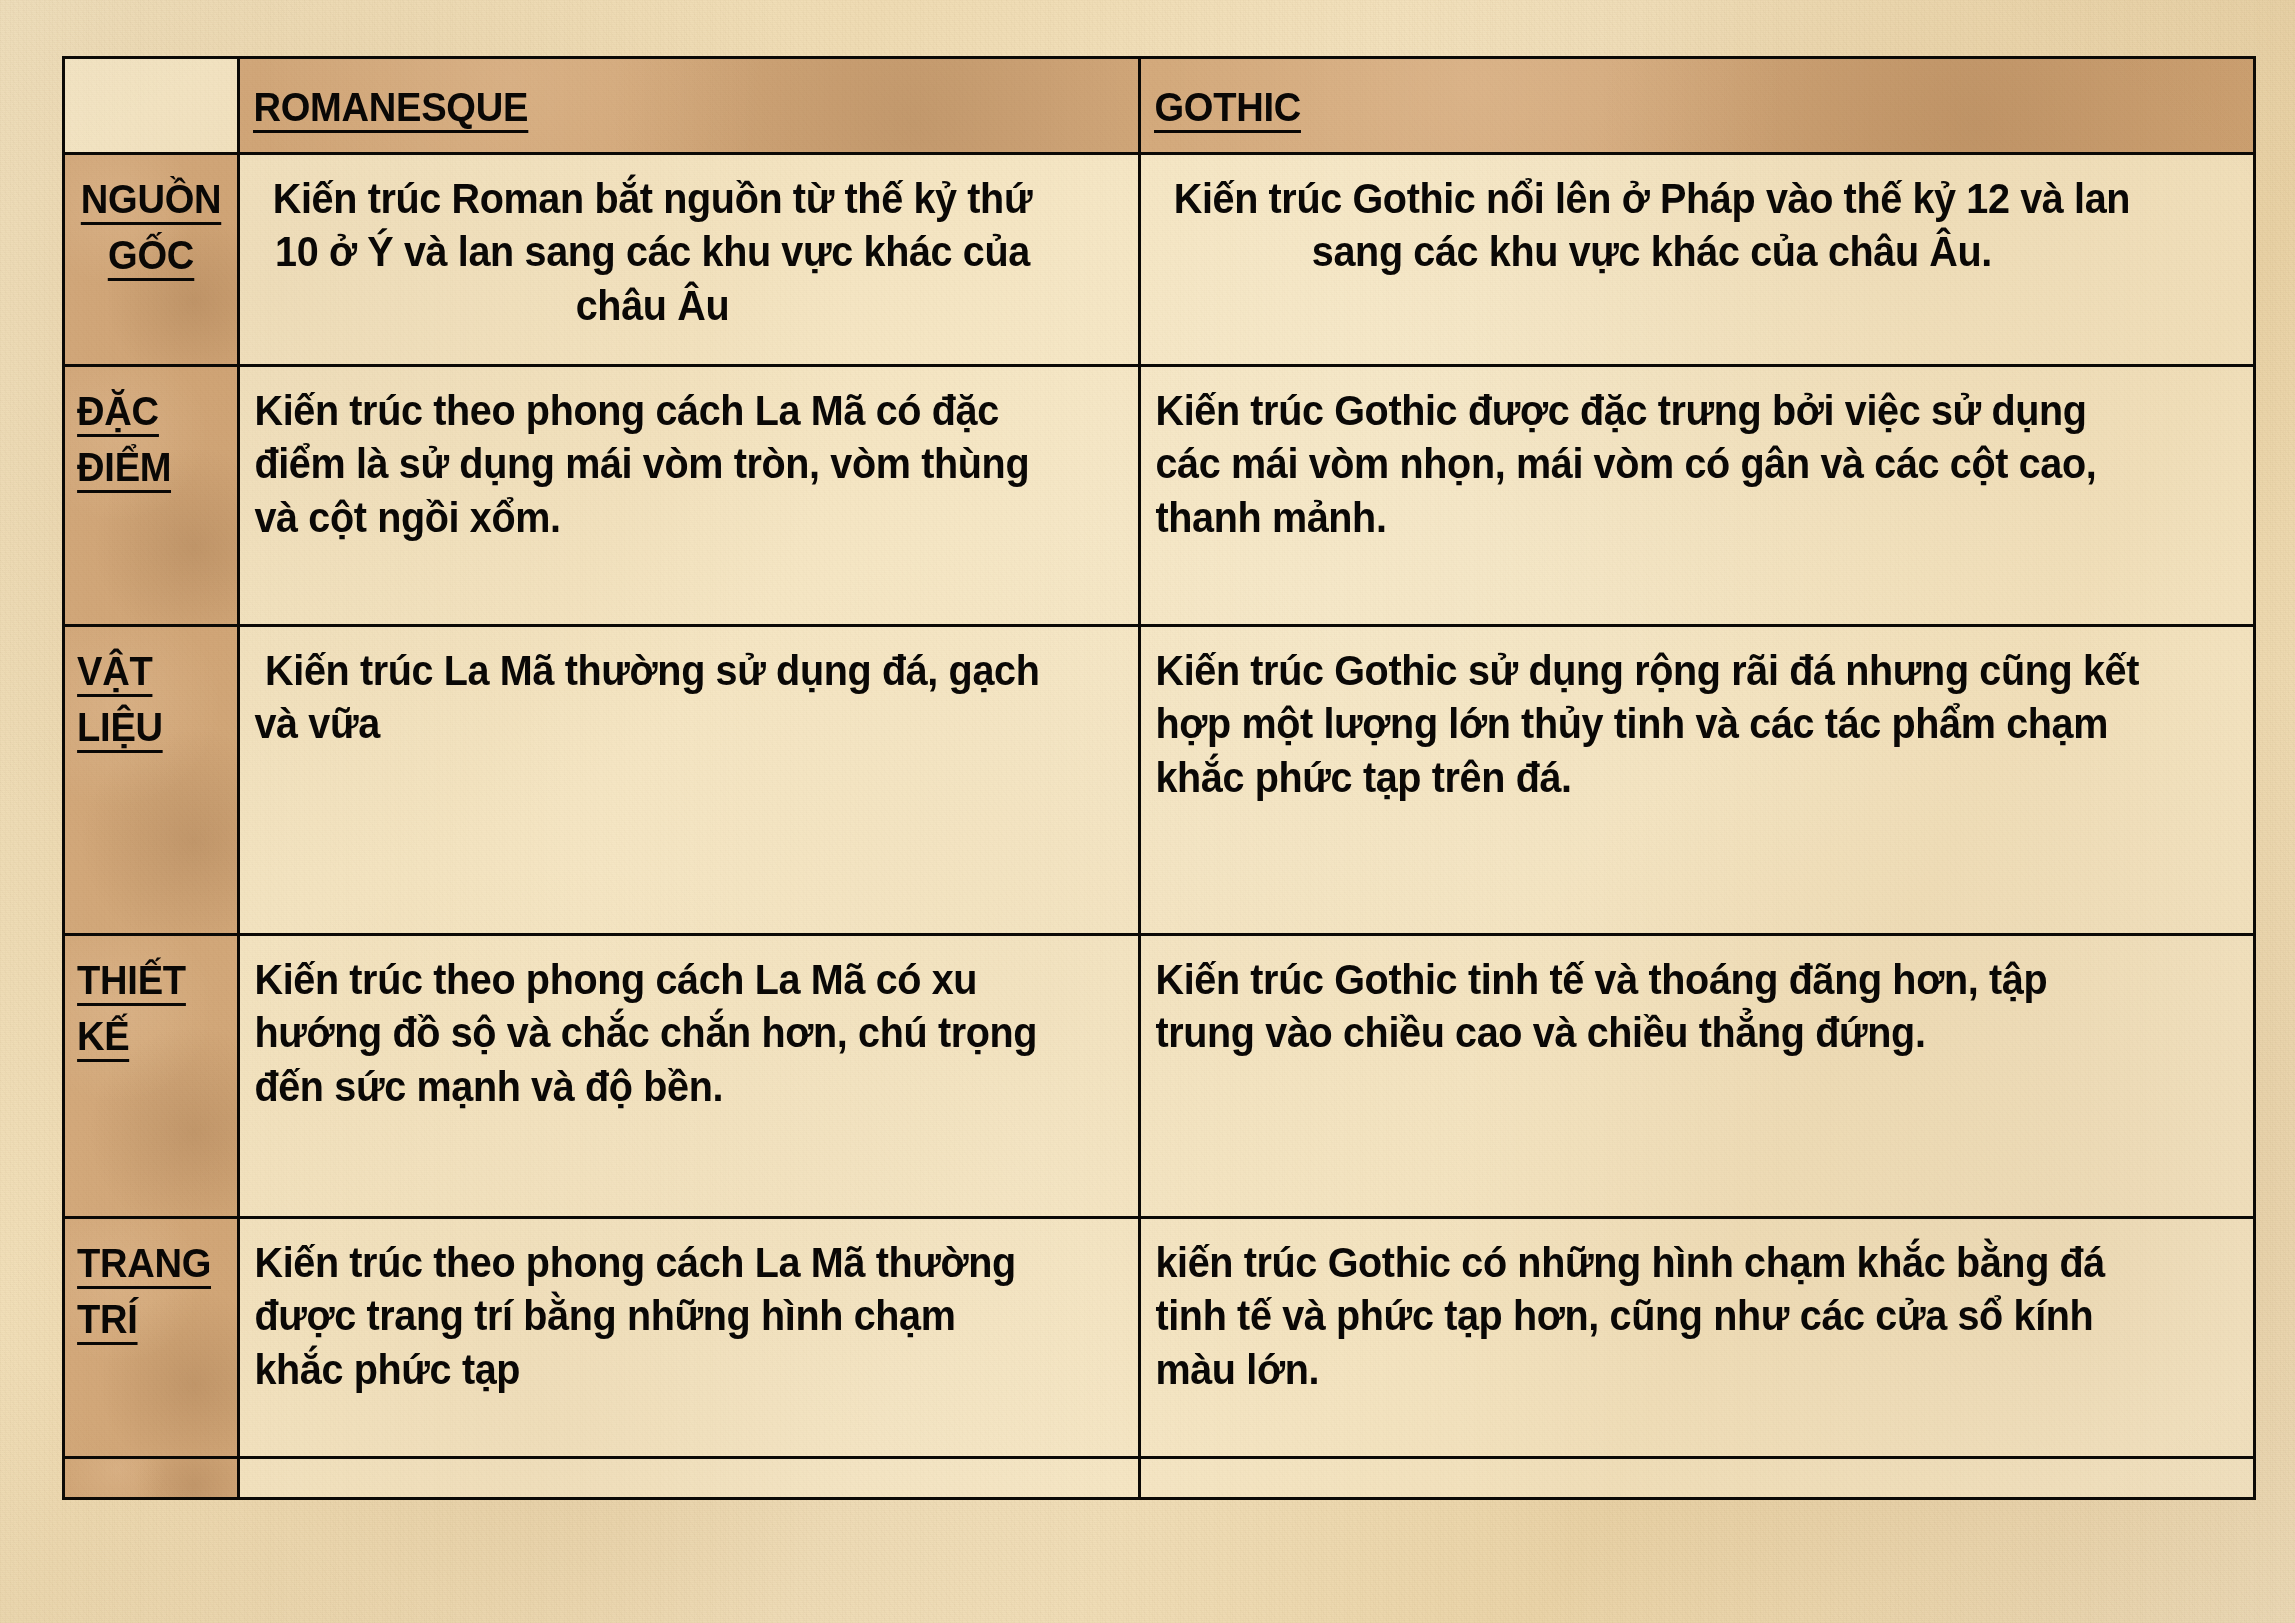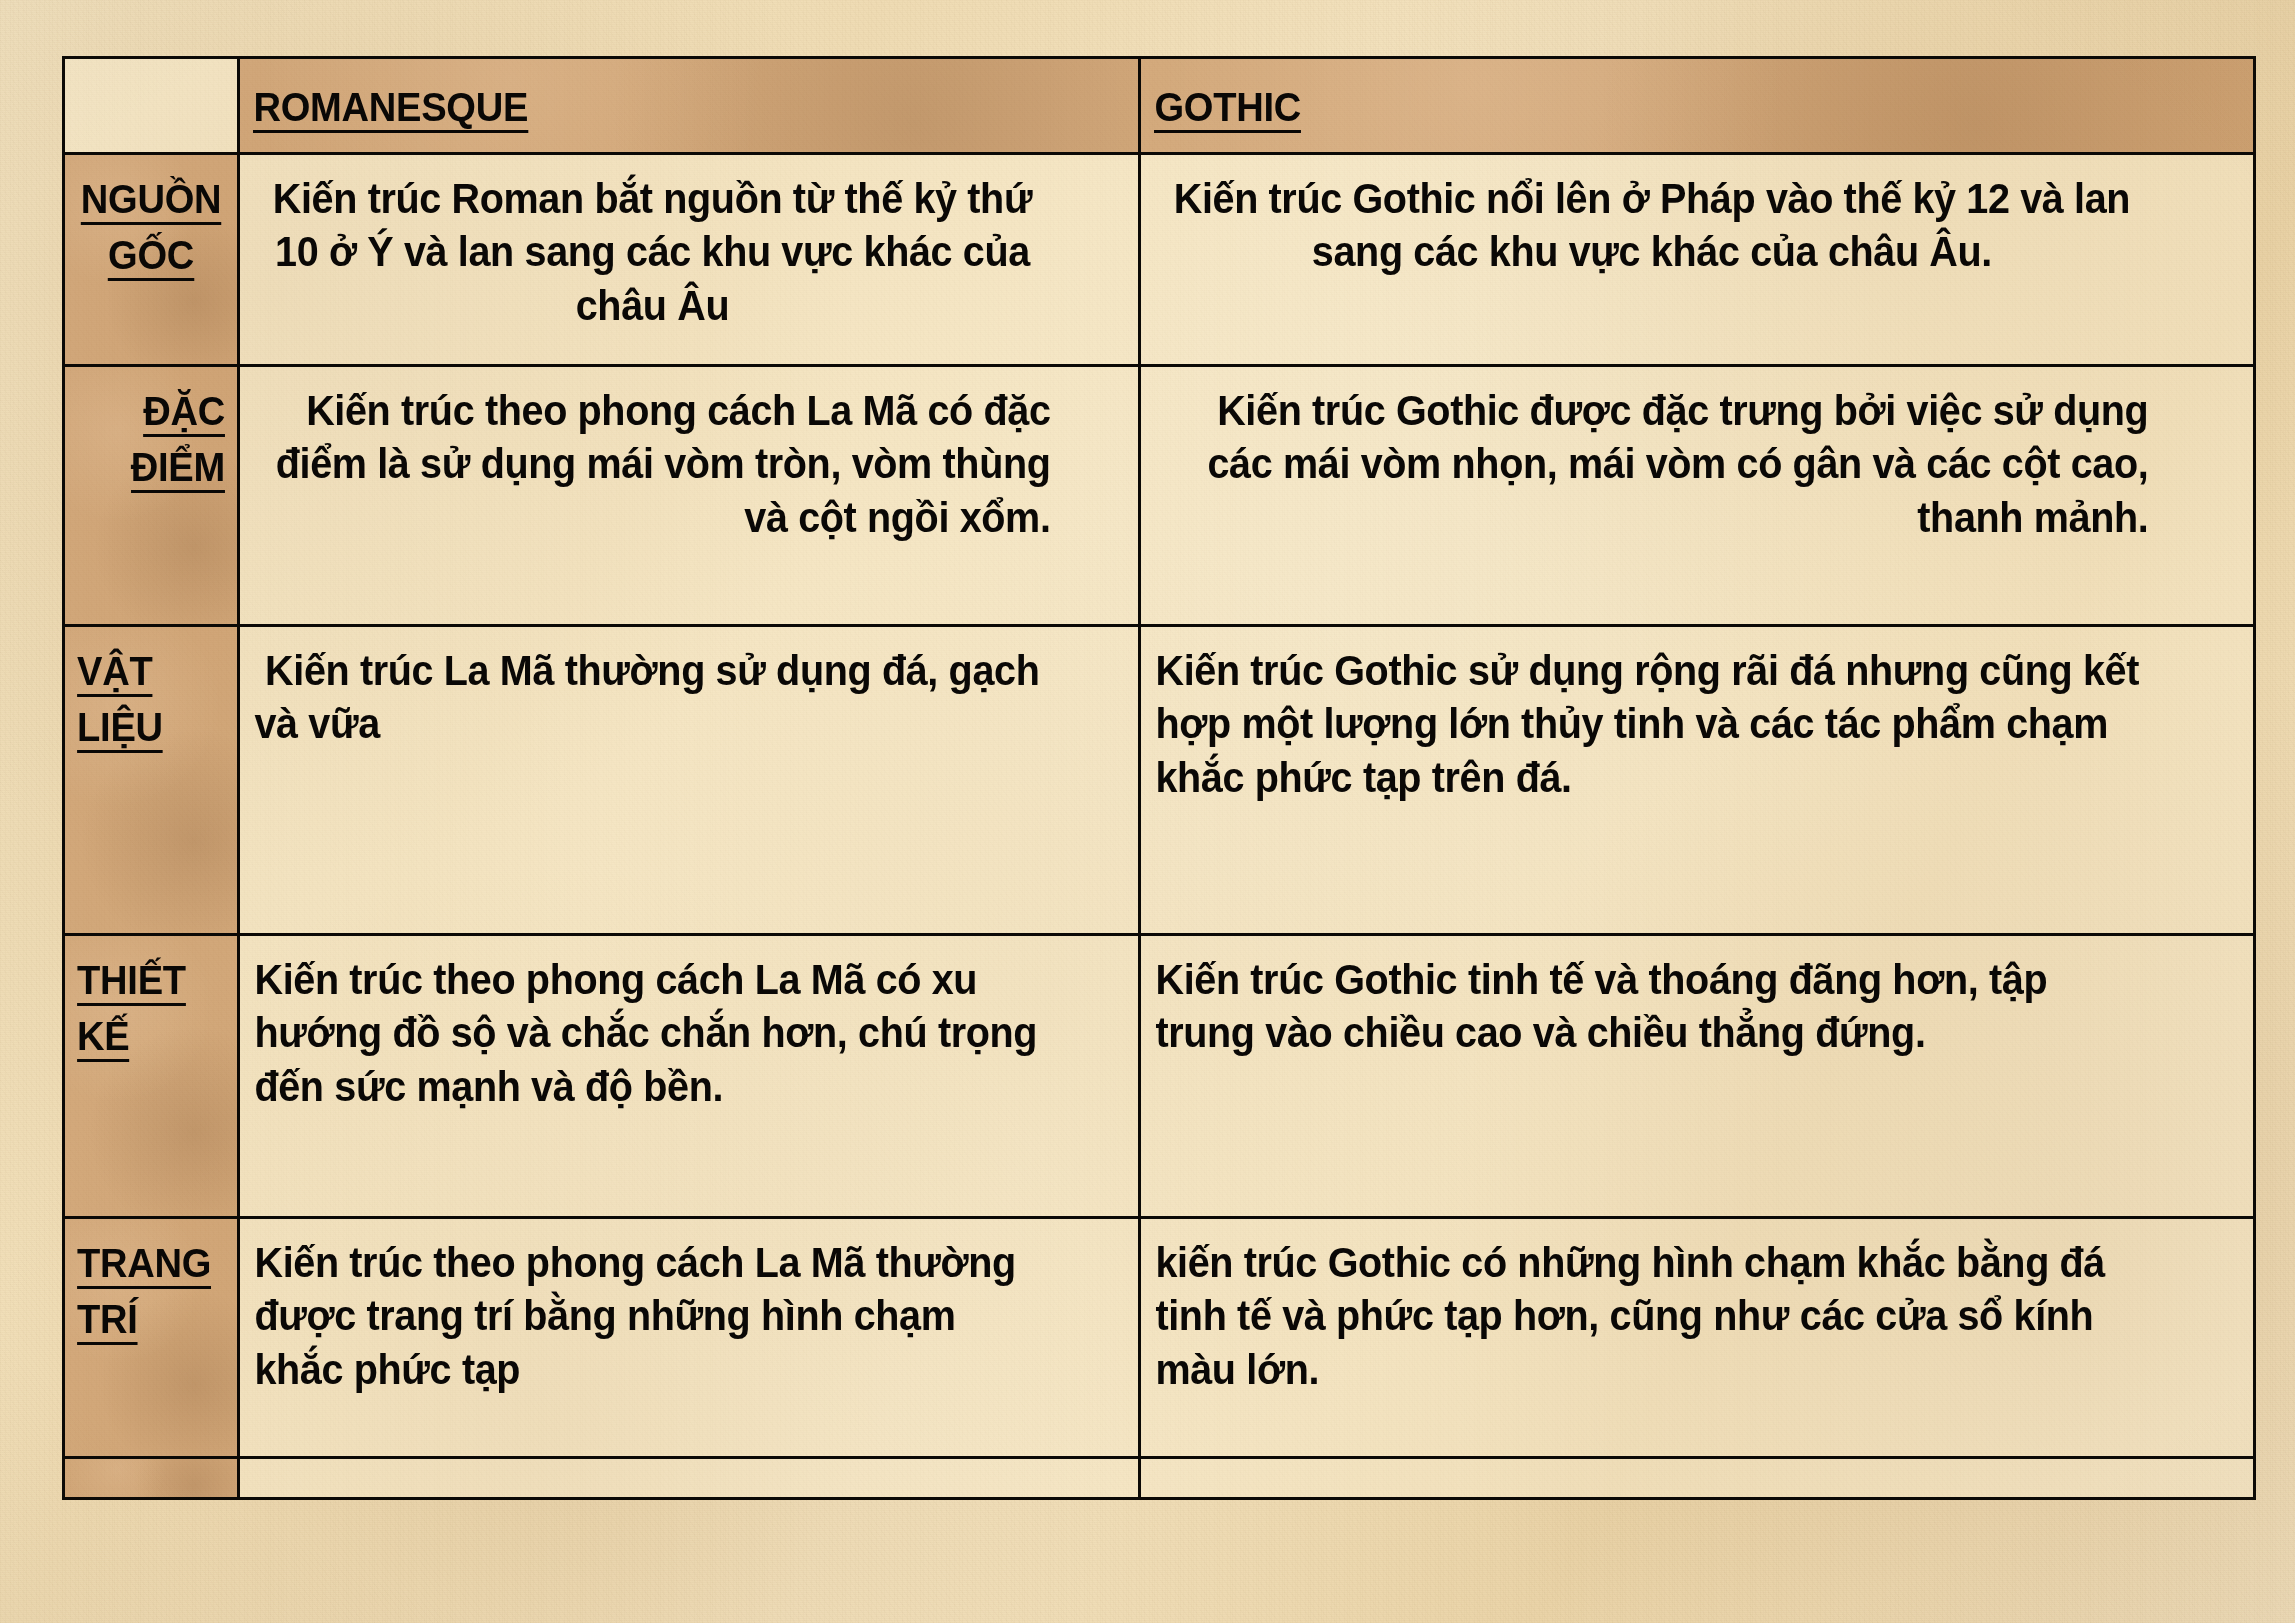--- a/index.html
+++ b/index.html
@@ -127,21 +127,21 @@
     padding: 17px 17px 17px 15.7px;
     white-space: pre-wrap;
     transform: scaleX(0.92);
     transform-origin: left top;
     letter-spacing: -0.4px;
   }
 
   
   tr.r-head     td { height: 93px; }
   tr.r-origin   td { height: 209px; text-align: center; }
-  tr.r-feature  td { height: 257px; text-align: right; }
+  tr.r-feature  td { height: 257px; }
   tr.r-material td { height: 306px; }
   tr.r-design   td { height: 280px; }
   tr.r-decor    td { height: 237px; }
   tr.r-extra    td { height: 38px; }
 </style>
 </head>
 <body>
 
 <div id="paper"></div>
 <div id="grain"></div>

